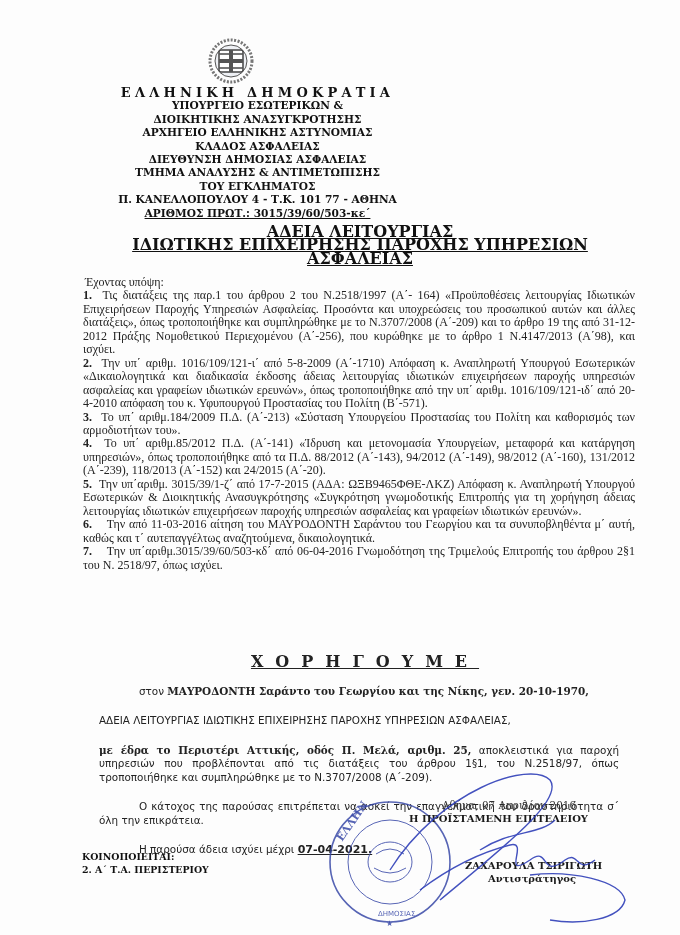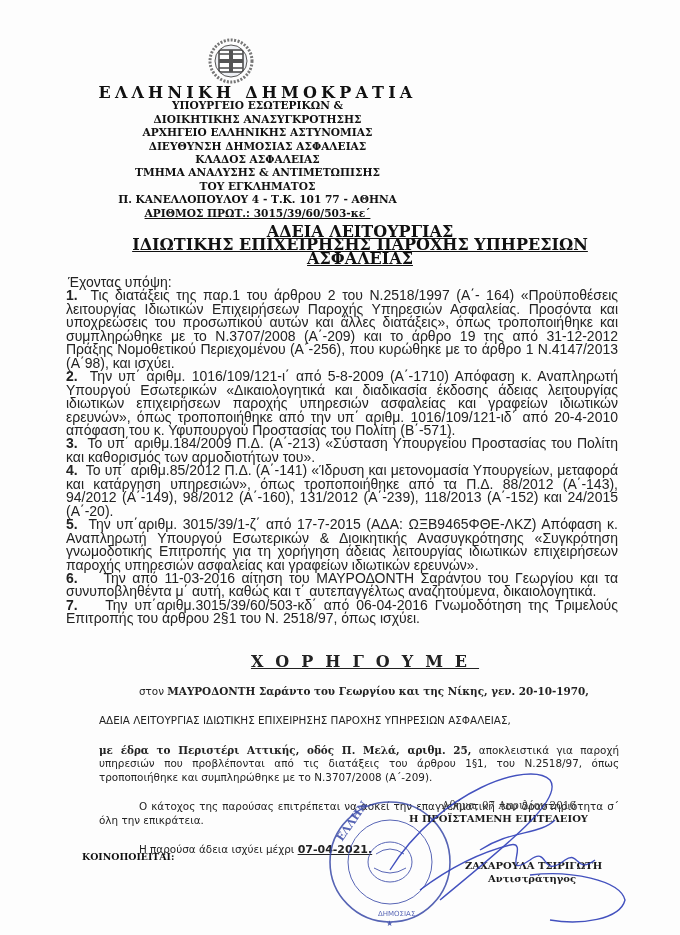--- a/index.html
+++ b/index.html
@@ -3,29 +3,29 @@
 <meta charset="utf-8">
 <style>
   html, body { margin: 0; padding: 0; background: #ffffff; }
   body { width: 680px; height: 935px; position: relative; overflow: hidden; color: #1a1a1a; }
   .page { position: absolute; left: 0; top: 0; width: 680px; height: 935px; background: #fdfdfd; }
 
   .crest { position: absolute; left: 208px; top: 38px; width: 46px; height: 46px; }
 
   .header { position: absolute; left: 90px; top: 86px; width: 335px; text-align: center;
     font-family: "DejaVu Serif", serif; font-weight: bold; font-size: 10.6px; line-height: 13.4px; color: #111; }
-  .header .republic { letter-spacing: 4.2px; font-size: 16px; }
+  .header .republic { letter-spacing: 4.2px; font-size: 13px; }
   .header .protocol { text-decoration: underline; }
 
   .titles { position: absolute; left: 80px; top: 225px; width: 560px; text-align: center;
     font-family: "DejaVu Serif", serif; font-weight: bold; font-size: 16px; line-height: 13.4px; color: #111; }
   .titles .u { text-decoration: underline; }
 
-  .body { position: absolute; left: 66px; top: 276px; width: 552px;
-    font-family: Liberation Sans, sans-serif; font-size: 14px; line-height: 13.45px; color: #222;
+  .body { position: absolute; left: 83px; top: 276px; width: 552px;
+    font-family: Liberation Serif, serif; font-size: 12px; line-height: 13.45px; color: #222;
     text-align: justify; }
   .body p { margin: 0; }
   .body .num { font-weight: bold; }
   .body .intro { padding-left: 2px; }
 
   .grant { position: absolute; left: 83px; top: 655px; width: 552px;
     font-family: "DejaVu Sans", sans-serif; font-size: 10.4px; line-height: 13.5px; color: #222; text-align: justify; }
   .grant .heading { text-align: center; font-family: "DejaVu Serif", serif; font-weight: bold;
     letter-spacing: 12px; text-decoration: underline; font-size: 16px; margin-left: 12px; }
   .grant p { margin: 16px; }
@@ -63,22 +63,22 @@
     <line x1="11" y1="30" x2="35" y2="30" stroke="#555" stroke-width="1.6"></line>
     <rect x="11" y="21" width="24" height="4" fill="#555"></rect>
     <rect x="21" y="12" width="4" height="22" fill="#555"></rect>
   </svg>
 
   <div class="header">
     <div class="republic">ΕΛΛΗΝΙΚΗ ΔΗΜΟΚΡΑΤΙΑ</div>
     <div>ΥΠΟΥΡΓΕΙΟ ΕΣΩΤΕΡΙΚΩΝ &amp;</div>
     <div>ΔΙΟΙΚΗΤΙΚΗΣ ΑΝΑΣΥΓΚΡΟΤΗΣΗΣ</div>
     <div>ΑΡΧΗΓΕΙΟ ΕΛΛΗΝΙΚΗΣ ΑΣΤΥΝΟΜΙΑΣ</div>
+    <div>ΚΛΑΔΟΣ ΑΣΦΑΛΕΙΑΣ</div>
     <div>ΔΙΕΥΘΥΝΣΗ ΔΗΜΟΣΙΑΣ ΑΣΦΑΛΕΙΑΣ</div>
-    <div>ΚΛΑΔΟΣ ΑΣΦΑΛΕΙΑΣ</div>
     <div>ΤΜΗΜΑ ΑΝΑΛΥΣΗΣ &amp; ΑΝΤΙΜΕΤΩΠΙΣΗΣ</div>
     <div>ΤΟΥ ΕΓΚΛΗΜΑΤΟΣ</div>
     <div>Π. ΚΑΝΕΛΛΟΠΟΥΛΟΥ 4 - Τ.Κ. 101 77 - ΑΘΗΝΑ</div>
     <div class="protocol">ΑΡΙΘΜΟΣ ΠΡΩΤ.: 3015/39/60/503-κε΄</div>
   </div>
 
   <div class="titles">
     <div class="u">ΑΔΕΙΑ ΛΕΙΤΟΥΡΓΙΑΣ</div>
     <div class="u">ΙΔΙΩΤΙΚΗΣ ΕΠΙΧΕΙΡΗΣΗΣ ΠΑΡΟΧΗΣ ΥΠΗΡΕΣΙΩΝ ΑΣΦΑΛΕΙΑΣ</div>
   </div>
@@ -129,15 +129,16 @@
     <g fill="none" stroke="#2f3fb8" stroke-width="1.4" opacity="0.9">
       <path d="M10 120 C 60 40, 150 10, 170 30 C 185 50, 120 100, 60 150"></path>
       <path d="M40 140 C 80 110, 110 100, 130 95 C 150 90, 120 130, 150 110 C 170 95, 160 130, 185 110 C 200 100, 195 125, 215 110"></path>
       <path d="M150 125 C 190 120, 240 130, 245 150 C 240 170, 200 175, 170 170"></path>
       <path d="M100 100 C 130 80, 160 85, 175 70"></path>
     </g>
   </svg>
 
   <div class="cc">
     <div class="label">ΚΟΙΝΟΠΟΙΕΙΤΑΙ:</div>
+    <div>2. Α΄ Τ.Α. ΠΕΡΙΣΤΕΡΙΟΥ</div>
   </div>
 
 </div>
 
 </body></html>

